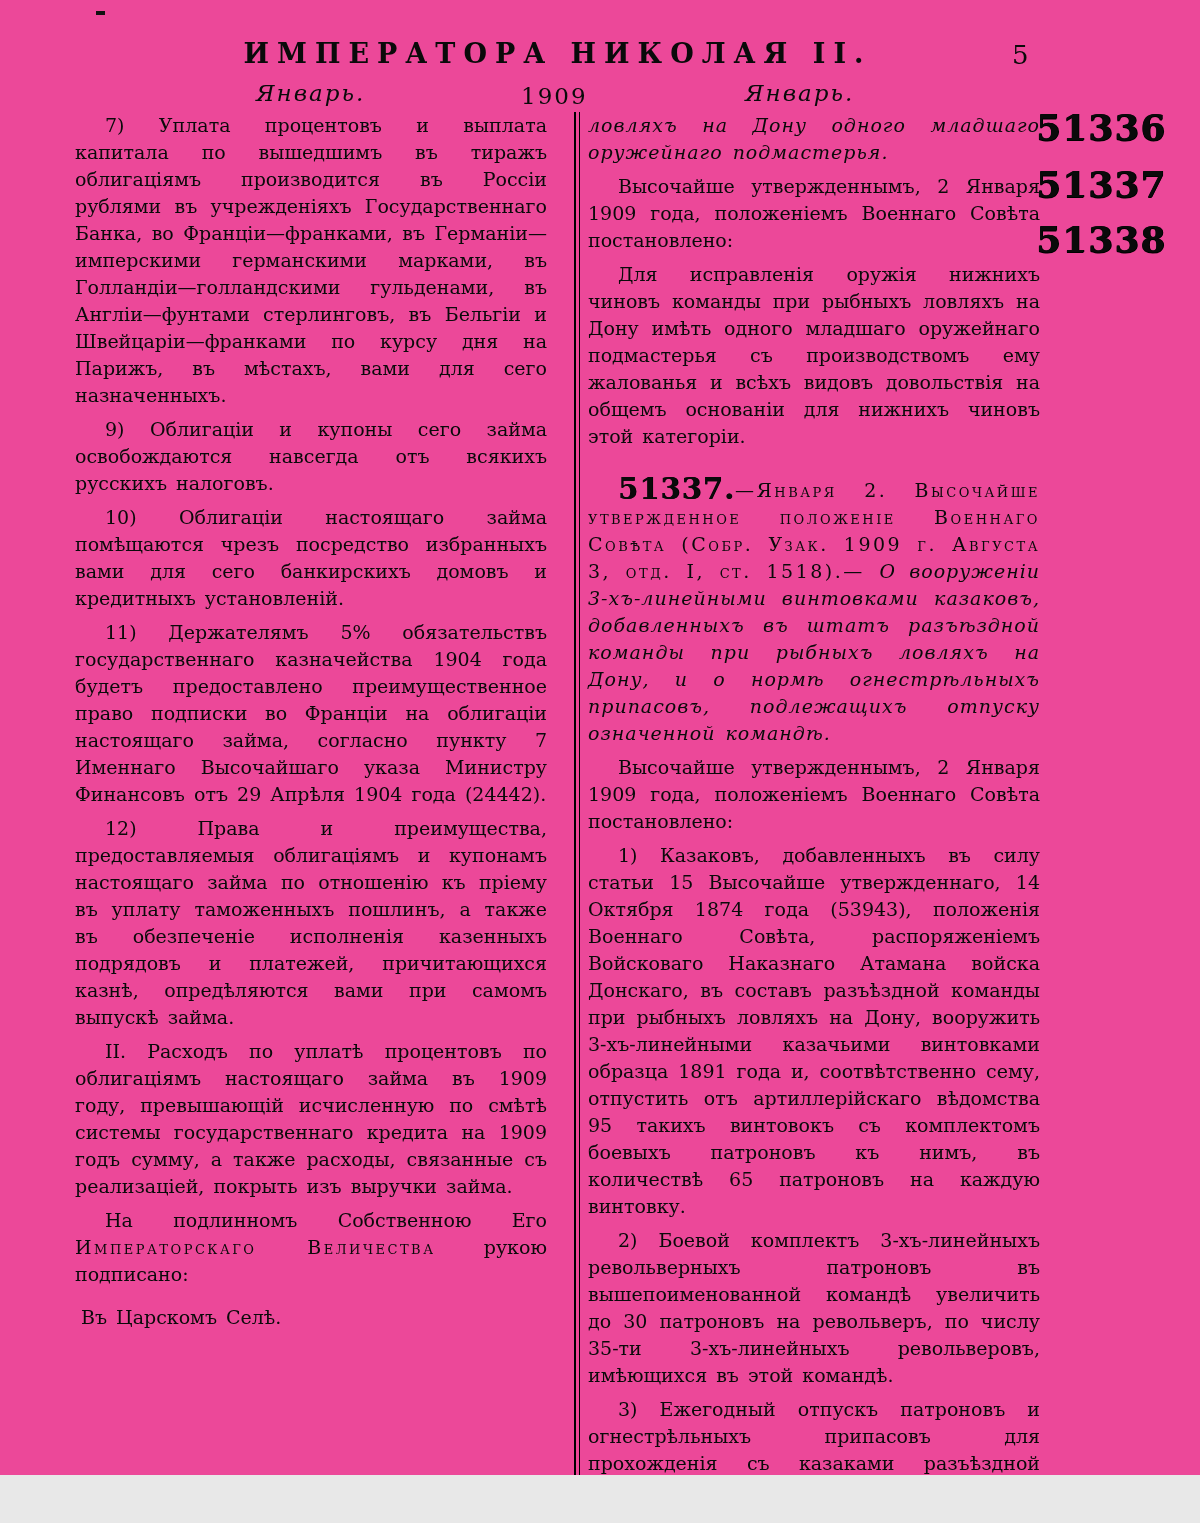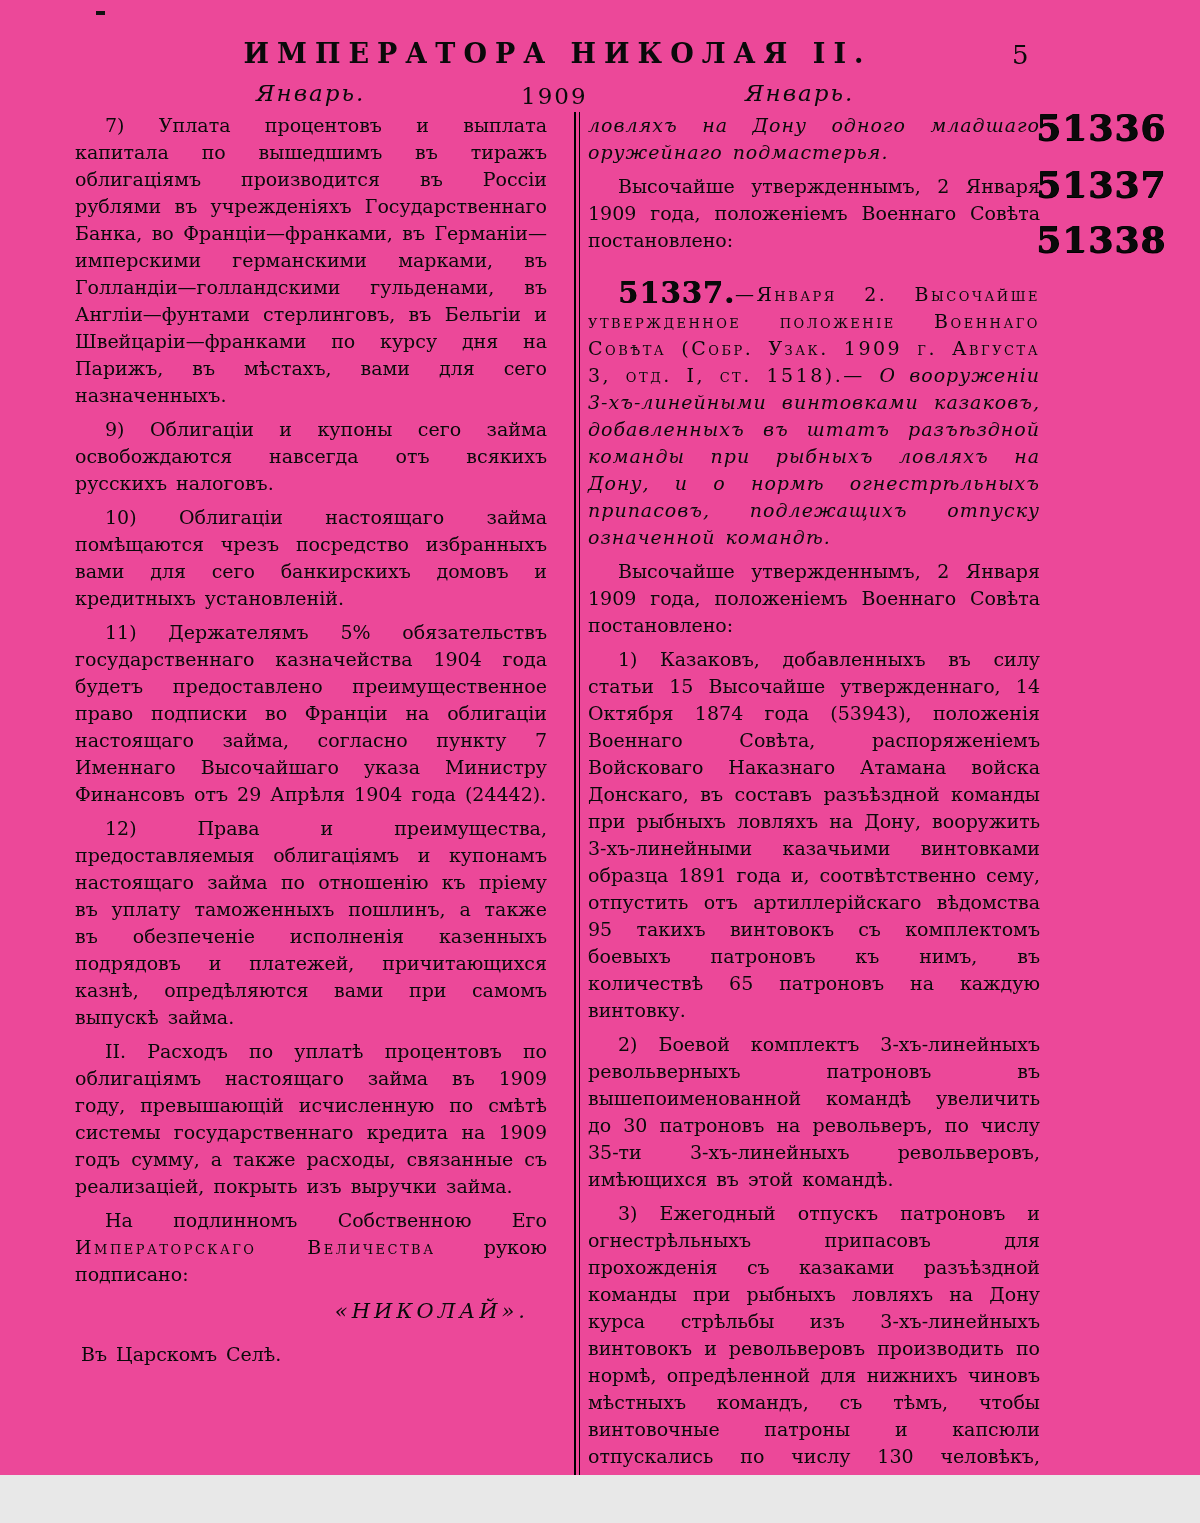--- a/index.html
+++ b/index.html
@@ -78,29 +78,29 @@
   <div class="col col-left">
     <p>7) Уплата процентовъ и выплата капитала по вышедшимъ въ тиражъ облигаціямъ производится въ Россіи рублями въ учрежденіяхъ Государственнаго Банка, во Франціи—франками, въ Германіи—имперскими германскими марками, въ Голландіи—голландскими гульденами, въ Англіи—фунтами стерлинговъ, въ Бельгіи и Швейцаріи—франками по курсу дня на Парижъ, въ мѣстахъ, вами для сего назначенныхъ.</p>
     <p>9) Облигаціи и купоны сего займа освобождаются навсегда отъ всякихъ русскихъ налоговъ.</p>
     <p>10) Облигаціи настоящаго займа помѣщаются чрезъ посредство избранныхъ вами для сего банкирскихъ домовъ и кредитныхъ установленій.</p>
     <p>11) Держателямъ 5% обязательствъ государственнаго казначейства 1904 года будетъ предоставлено преимущественное право подписки во Франціи на облигаціи настоящаго займа, согласно пункту 7 Именнаго Высочайшаго указа Министру Финансовъ отъ 29 Апрѣля 1904 года (24442).</p>
     <p>12) Права и преимущества, предоставляемыя облигаціямъ и купонамъ настоящаго займа по отношенію къ пріему въ уплату таможенныхъ пошлинъ, а также въ обезпеченіе исполненія казенныхъ подрядовъ и платежей, причитающихся казнѣ, опредѣляются вами при самомъ выпускѣ займа.</p>
     <p>II. Расходъ по уплатѣ процентовъ по облигаціямъ настоящаго займа въ 1909 году, превышающій исчисленную по смѣтѣ системы государственнаго кредита на 1909 годъ сумму, а также расходы, связанные съ реализаціей, покрыть изъ выручки займа.</p>
 
     <p class="attestation"><span>На подлинномъ Собственною Его </span><span class="caps">Императорскаго Величества</span><span> рукою подписано:</span></p>
 
-    <p class="sig">«НИКОЛАЙ».</p>
 
     <p class="place">Въ Царскомъ Селѣ.</p>
 
   </div>
 
   <div class="col col-right">
     <p class="noindent subject">ловляхъ на Дону одного младшаго оружейнаго подмастерья.</p>
     <p>Высочайше утвержденнымъ, 2 Января 1909 года, положеніемъ Военнаго Совѣта постановлено:</p>
+    <p>Для исправленія оружія нижнихъ чиновъ команды при рыбныхъ ловляхъ на Дону имѣть одного младшаго оружейнаго подмастерья съ производствомъ ему жалованья и всѣхъ видовъ довольствія на общемъ основаніи для нижнихъ чиновъ этой категоріи.</p>
 
     <p class="art-heading"><span class="artnum">51337.</span><span class="caps">—Января 2. Высочайше утвержденное положеніе Военнаго Совѣта (Собр. Узак. 1909 г. Августа 3, отд. I, ст. 1518).— </span><span class="subject">О вооруженіи 3-хъ-линейными винтовками казаковъ, добавленныхъ въ штатъ разъѣздной команды при рыбныхъ ловляхъ на Дону, и о нормѣ огнестрѣльныхъ припасовъ, подлежащихъ отпуску означенной командѣ.</span></p>
 
     <p>Высочайше утвержденнымъ, 2 Января 1909 года, положеніемъ Военнаго Совѣта постановлено:</p>
     <p>1) Казаковъ, добавленныхъ въ силу статьи 15 Высочайше утвержденнаго, 14 Октября 1874 года (53943), положенія Военнаго Совѣта, распоряженіемъ Войсковаго Наказнаго Атамана войска Донскаго, въ составъ разъѣздной команды при рыбныхъ ловляхъ на Дону, вооружить 3-хъ-линейными казачьими винтовками образца 1891 года и, соотвѣтственно сему, отпустить отъ артиллерійскаго вѣдомства 95 такихъ винтовокъ съ комплектомъ боевыхъ патроновъ къ нимъ, въ количествѣ 65 патроновъ на каждую винтовку.</p>
     <p>2) Боевой комплектъ 3-хъ-линейныхъ револьверныхъ патроновъ въ вышепоименованной командѣ увеличить до 30 патроновъ на револьверъ, по числу 35-ти 3-хъ-линейныхъ револьверовъ, имѣющихся въ этой командѣ.</p>
     <p>3) Ежегодный отпускъ патроновъ и огнестрѣльныхъ припасовъ для прохожденія съ казаками разъѣздной команды при рыбныхъ ловляхъ на Дону курса стрѣльбы изъ 3-хъ-линейныхъ винтовокъ и револьверовъ производить по нормѣ, опредѣленной для нижнихъ чиновъ мѣстныхъ командъ, съ тѣмъ, чтобы винтовочные патроны и капсюли отпускались по числу 130 человѣкъ, состоящихъ въ названной командѣ, а револьверные патроны—по числу имѣющихся на вооруженіи команды 35 револьверовъ.</p>
 
   </div>
 

